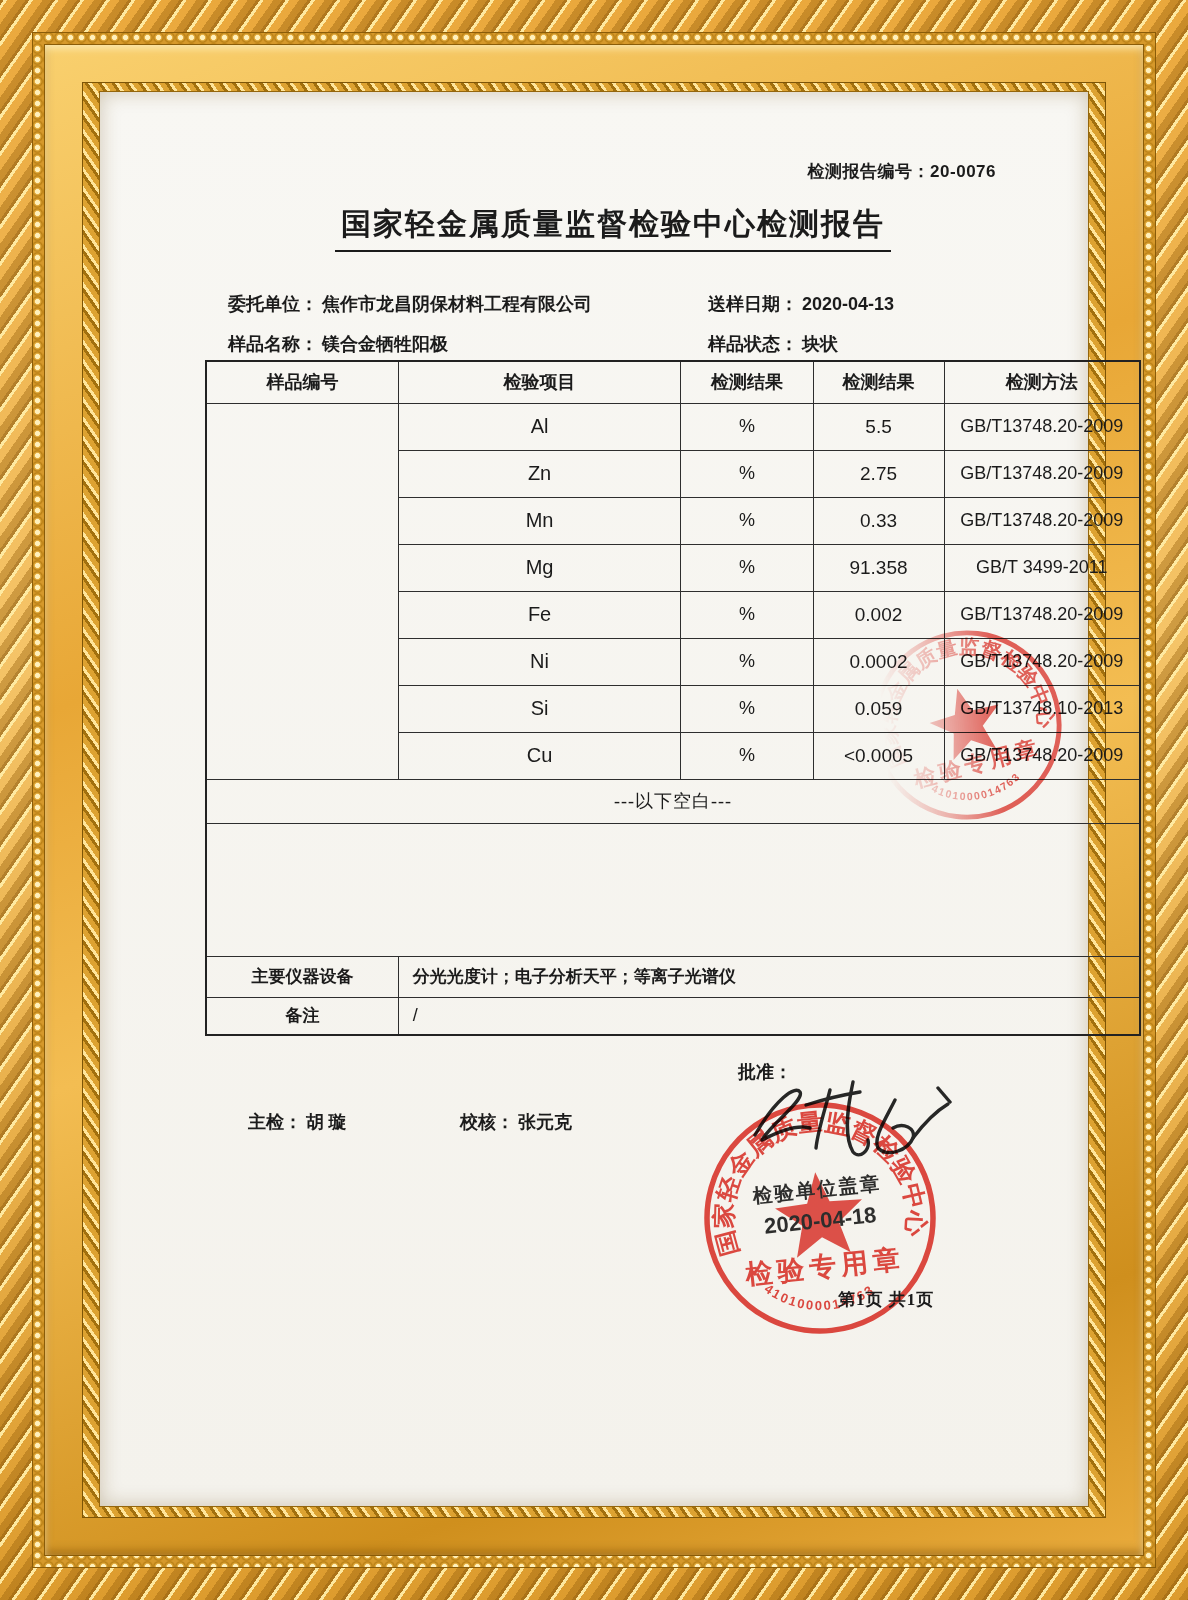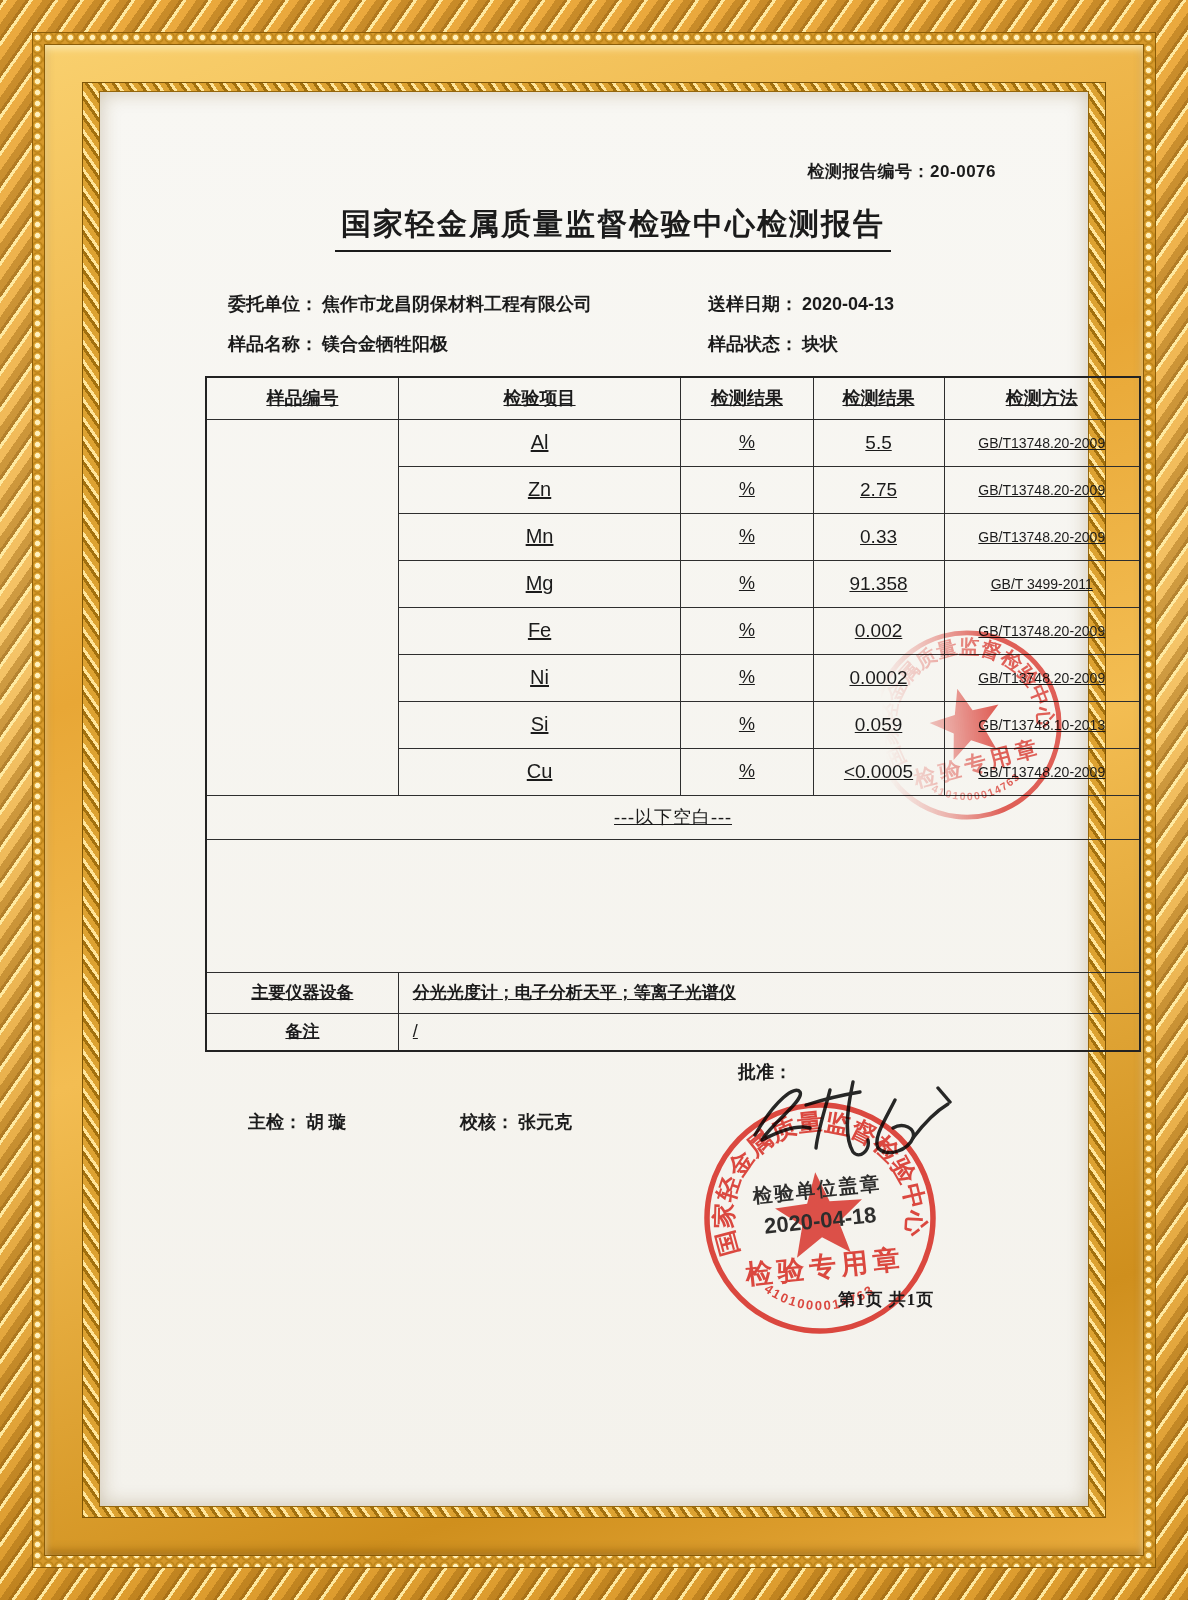--- a/index.html
+++ b/index.html
@@ -47,36 +47,35 @@
   .title{
     display:inline-block;font-family:"Liberation Sans",sans-serif;font-weight:700;
     font-size:30px;letter-spacing:2px;border-bottom:2.5px solid #1b1b1b;padding:0 6px 5px 6px;
     margin-left:38px;
   }
   .info-label{font-size:18px;font-weight:700;}
   .info-value{font-size:18px;font-weight:600;}
   .mono-val{font-family:"Liberation Sans",sans-serif;font-weight:700;}
   
   table.results{
-    position:absolute;left:105px;top:284px;width:936px;
+    position:absolute;left:105px;top:268px;width:936px;
     border-collapse:collapse;table-layout:fixed;
     background:transparent;
-    text-decoration:underline;
   }
   table.results th, table.results td{
     border:1.6px solid #2e2e2e;text-align:center;vertical-align:middle;padding:0;
   }
   table.results{border:2.5px solid #222;}
   thead tr{height:42px;}
   thead th{font-size:18px;font-weight:600;font-family:"Liberation Serif",serif;}
   tbody.gen tr{height:47px;margin-left:16px;}
   td.c-item{font-family:"Liberation Sans",sans-serif;font-size:20px;}
   td.c-unit{font-family:"Liberation Sans",sans-serif;font-size:18px;}
   td.c-result{font-family:"Liberation Sans",sans-serif;font-size:19px;}
-  td.c-method{font-family:"Liberation Sans",sans-serif;font-size:14px;}
+  td.c-method{font-family:"Liberation Sans",sans-serif;font-size:18px;}
   tr.r-note{height:44px;} tr.r-note td{font-size:18px;letter-spacing:1px;}
   tr.r-empty{height:133px;}
   tr.r-instr{height:41px;} tr.r-remark{height:38px;}
   td.lab{font-size:17px;font-weight:700;}
   td.val{text-align:left !important;padding-left:14px !important;font-size:17px;font-weight:700;}
   tr.r-remark td.val{font-family:"Liberation Sans",sans-serif;font-weight:400;font-size:18px;}
   
   .note-line{top:962px;left:122px;font-size:17px;font-weight:600;letter-spacing:.4px;}
   .sig-row span.sl{font-size:18px;font-weight:700;}
   .sig-row span.sv{font-size:18px;font-weight:600;}

